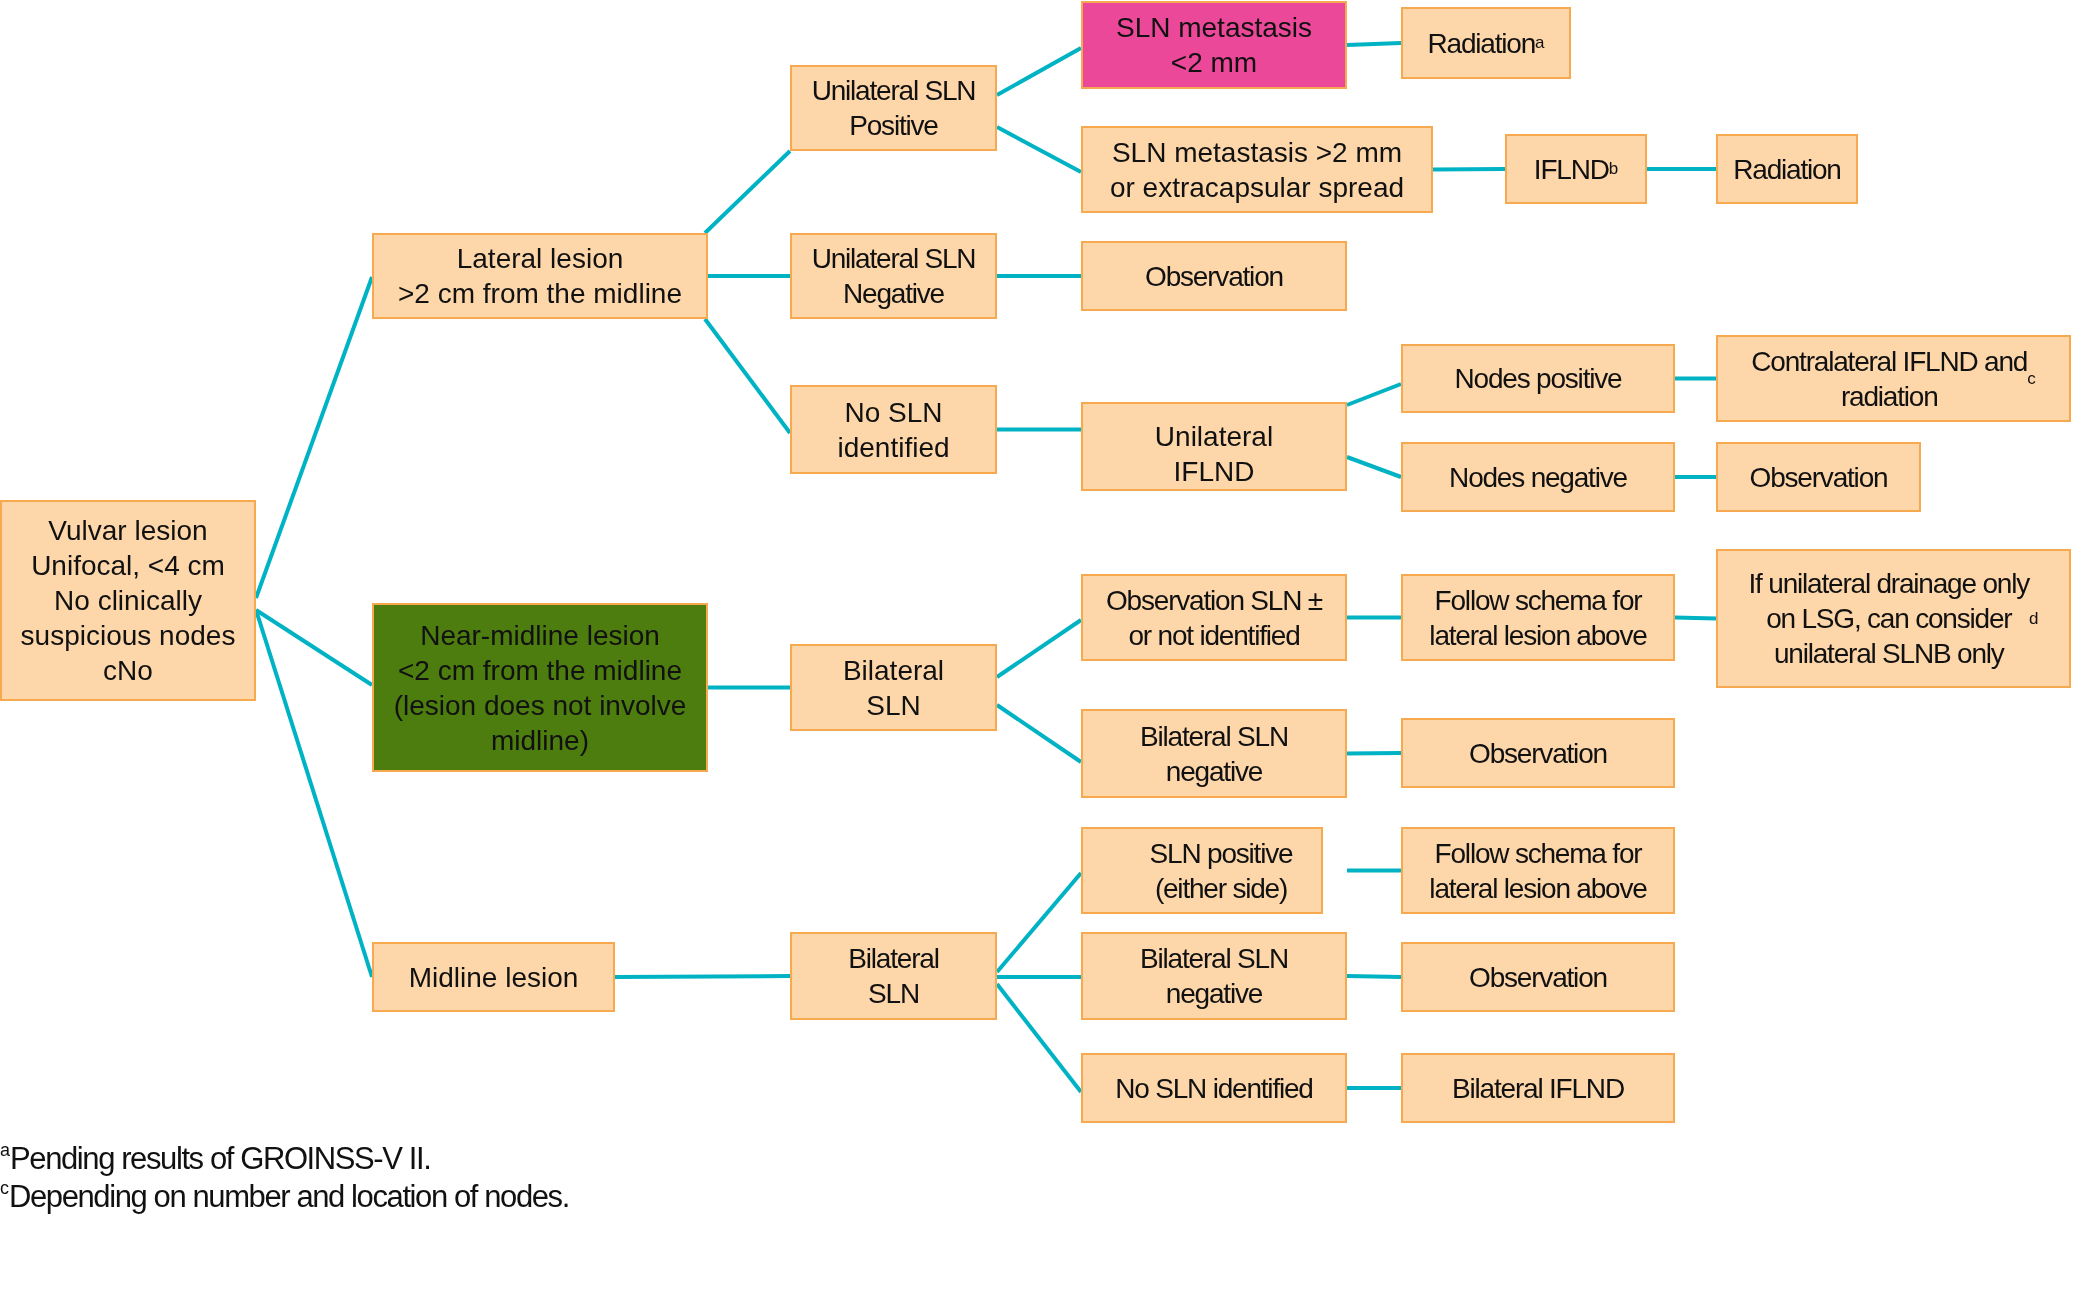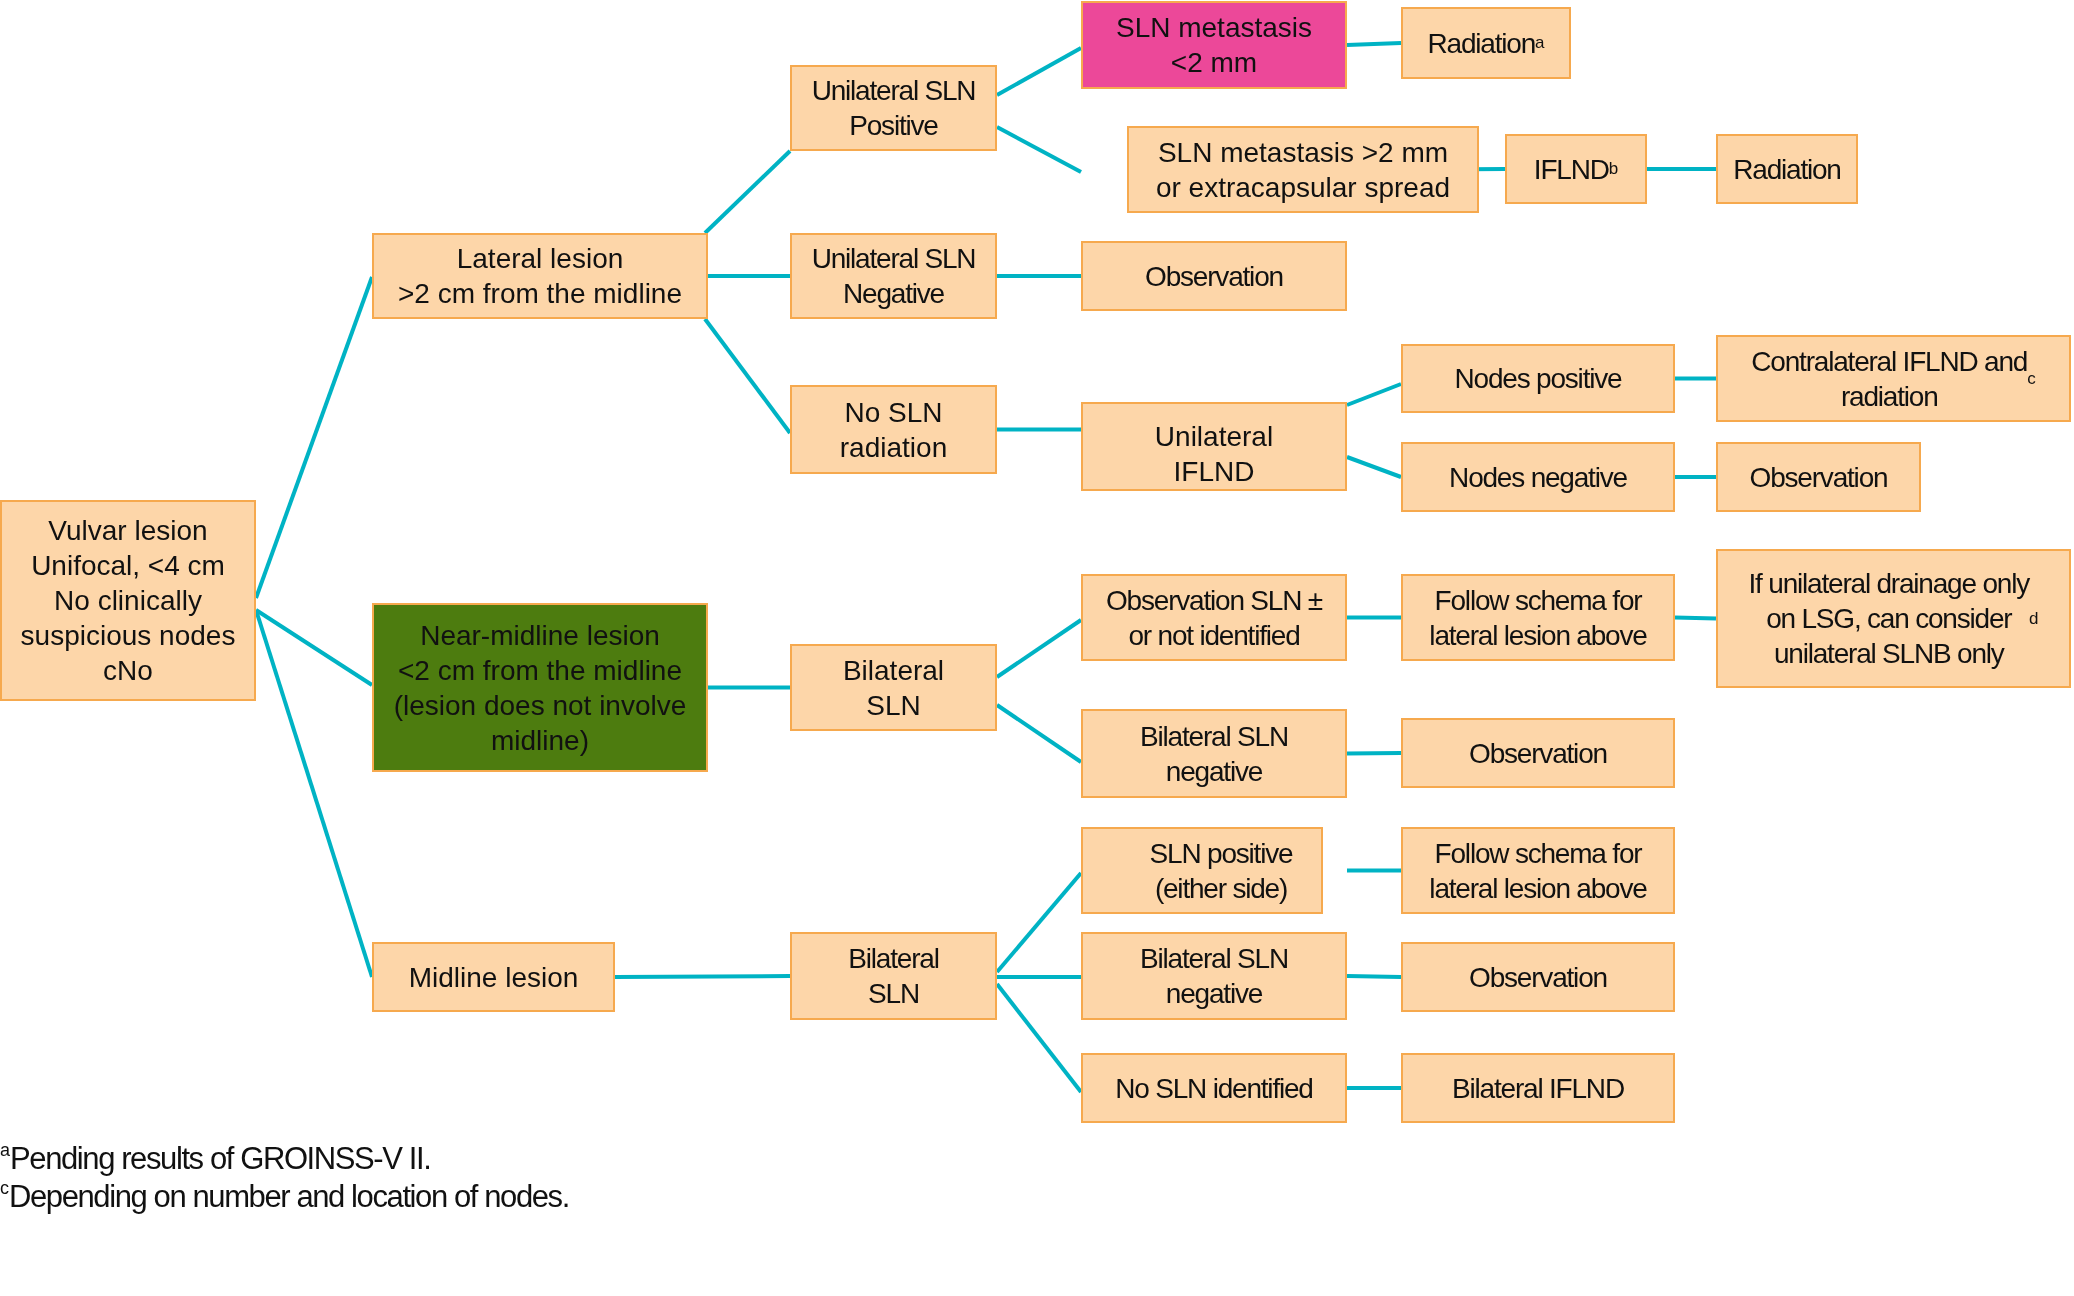--- a/index.html
+++ b/index.html
@@ -65,29 +65,29 @@
 &lt;2 cm from the midline
 (lesion does not involve
 midline)</span></div>
   <div class="node" id="n-midline" style="left: 372px; top: 942px; width: 243px; height: 70px; background: rgb(253, 214, 169); border-color: rgb(246, 169, 78);"><span>Midline lesion</span></div>
 
   <div class="node cond" id="n-uni_sln_pos" style="left: 790px; top: 65px; width: 207px; height: 86px; background: rgb(253, 214, 169); border-color: rgb(246, 169, 78);"><span>Unilateral SLN
 Positive</span></div>
   <div class="node cond" id="n-uni_sln_neg" style="left: 790px; top: 233px; width: 207px; height: 86px; background: rgb(253, 214, 169); border-color: rgb(246, 169, 78);"><span>Unilateral SLN
 Negative</span></div>
   <div class="node" id="n-no_sln_lat" style="left: 790px; top: 385px; width: 207px; height: 89px; background: rgb(253, 214, 169); border-color: rgb(246, 169, 78);"><span>No SLN
-radiation</span></div>
+identified</span></div>
   <div class="node" id="n-bil_sln_near" style="left: 790px; top: 644px; width: 207px; height: 87px; background: rgb(253, 214, 169); border-color: rgb(246, 169, 78);"><span>Bilateral
 SLN</span></div>
   <div class="node cond" id="n-bil_sln_mid" style="left: 790px; top: 932px; width: 207px; height: 88px; background: rgb(253, 214, 169); border-color: rgb(246, 169, 78);"><span>Bilateral
 SLN</span></div>
 
   <div class="node" id="n-met_lt2" style="left: 1081px; top: 1px; width: 266px; height: 88px; background: #ec4899; border-color: rgb(246, 169, 78);"><span>SLN metastasis
 &lt;2 mm</span></div>
-  <div class="node" id="n-met_gt2" style="left: 1081px; top: 126px; width: 352px; height: 87px; background: rgb(253, 214, 169); border-color: rgb(246, 169, 78); margin-left: 46px;"><span>SLN metastasis &gt;2 mm
+  <div class="node" id="n-met_gt2" style="left: 1081px; top: 126px; width: 352px; height: 87px; background: rgb(253, 214, 169); border-color: rgb(246, 169, 78);"><span>SLN metastasis &gt;2 mm
 or extracapsular spread</span></div>
   <div class="node cond" id="n-obs_lat" style="left: 1081px; top: 241px; width: 266px; height: 70px; background: rgb(253, 214, 169); border-color: rgb(246, 169, 78);"><span>Observation</span></div>
   <div class="node" id="n-uni_iflnd" style="left: 1081px; top: 402px; width: 266px; height: 89px; background: rgb(253, 214, 169); border-color: rgb(246, 169, 78); align-items: flex-end;"><span>Unilateral
 IFLND</span></div>
   <div class="node cond" id="n-uni_sln_pm" style="left: 1081px; top: 574px; width: 266px; height: 87px; background: rgb(253, 214, 169); border-color: rgb(246, 169, 78);"><span>Observation SLN ±
 or not identified</span></div>
   <div class="node cond" id="n-bil_neg_near" style="left: 1081px; top: 709px; width: 266px; height: 89px; background: rgb(253, 214, 169); border-color: rgb(246, 169, 78);"><span>Bilateral SLN
 negative</span></div>
   <div class="node cond" id="n-sln_pos_either" style="left: 1081px; top: 827px; width: 242px; height: 87px; background: rgb(253, 214, 169); border-color: rgb(246, 169, 78); padding-left: 42px;"><span>SLN positive
 (either side)</span></div>

